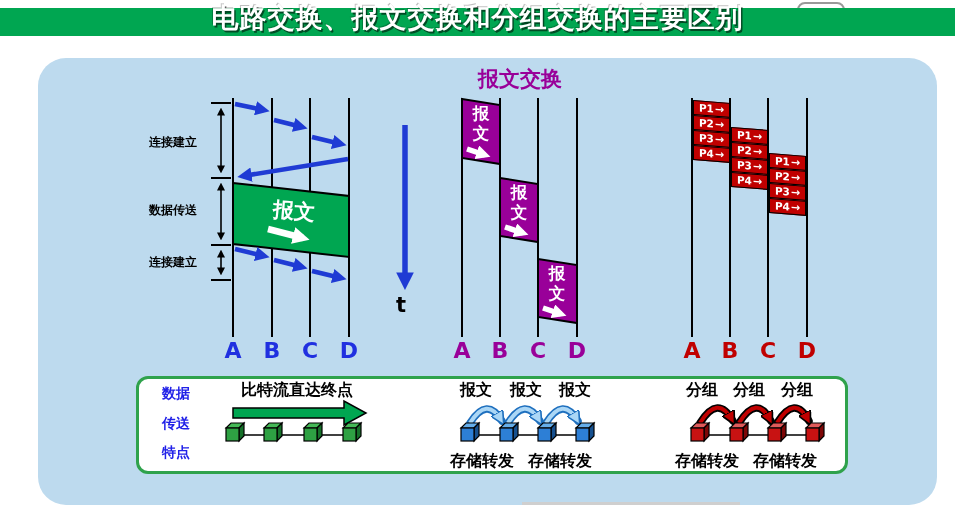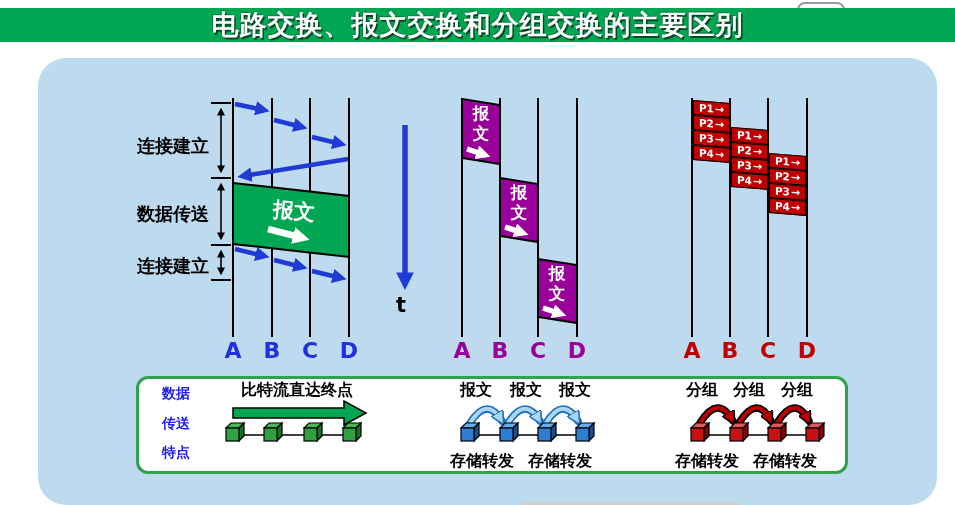--- a/index.html
+++ b/index.html
@@ -2,36 +2,36 @@
 <html><head>
 <meta charset="utf-8">
 <style>
   html,body{margin:0;padding:0;background:#fff;}
   #stage{position:relative;width:955px;height:505px;background:#fff;overflow:hidden;
          font-family:"DejaVu Sans","Liberation Sans",sans-serif;}
   .abs{position:absolute;}
   
   #notch{left:797px;top:2px;width:44px;height:10px;background:#fff;border:2px solid #9a9a9a;
          border-radius:8px 8px 0 0;z-index:1;}
-  #title-bar{left:0;top:8px;width:955px;height:34px;background:#00A651;z-index:2;
-             display:flex;align-items:center;justify-content:center;}
+  #title-bar{left:0;top:8px;width:955px;height:28px;background:#00A651;z-index:2;
+             display:flex;align-items:flex-end;justify-content:center;}
   #title-bar span{color:#fff;font-size:27px;font-weight:bold;letter-spacing:1px;
                   text-shadow:1.5px 1.5px 0 rgba(0,0,0,.55),-1px -1px 0 rgba(0,0,0,.25);}
   #panel{left:38px;top:58px;width:899px;height:447px;background:#BDDAEE;border-radius:28px;z-index:0;}
   #bottom-sliver{left:522px;top:502px;width:218px;height:3px;background:#cfcfcf;z-index:1;}
   
   #feature-box{left:136px;top:376px;width:706px;height:92px;background:#fff;
                border:3px solid #2FA24C;border-radius:12px;z-index:1;}
   
   #art{left:0;top:0;z-index:3;pointer-events:none;}
   
   .txt{position:absolute;z-index:4;line-height:1.1;}
   .section-title{font-size:21px;font-weight:bold;text-align:center;width:120px;top:68px;}
   .node{font-size:22px;font-weight:bold;text-align:center;width:26px;top:339px;}
-  .phase{font-size:18px;font-weight:bold;color:#000;width:76px;text-align:center;left:135px;}
+  .phase{font-size:12px;font-weight:bold;color:#000;width:76px;text-align:center;left:135px;}
   .cap{font-size:16px;font-weight:bold;color:#000;text-align:center;}
   .blue{color:#2030E0;} .purple{color:#990099;} .red{color:#C00000;}
   #msg-in-green{left:266px;top:200px;width:56px;color:#fff;font-size:21px;font-weight:bold;
                 transform:rotate(5deg);text-align:center;}
   .vmsg{width:20px;color:#fff;font-size:16.5px;font-weight:bold;word-break:break-all;
         line-height:20px;text-align:center;}
   #t-label{left:396px;top:294px;font-size:21px;font-weight:bold;color:#000;}
   .head-line{left:153px;width:46px;text-align:center;color:#2121E8;font-size:14px;font-weight:bold;}
   
   .pk{position:absolute;z-index:4;width:35px;height:12.5px;background:#C00000;border:1px solid #000;
@@ -220,20 +220,21 @@
           <rect x="768" y="428" width="13" height="13" fill="#C81212"></rect>
         </g>
       <g>
           <polygon points="806,428 811,423 824,423 819,428" fill="#DF5A5A"></polygon>
           <polygon points="819,441 824,436 824,423 819,428" fill="#7D0606"></polygon>
           <rect x="806" y="428" width="13" height="13" fill="#C81212"></rect>
         </g>
     </g>
   </svg>
 
+  <div class="txt section-title purple" style="left:460px;">报文交换</div>
 
   <div class="txt phase" style="top:136px;">连接建立</div>
   <div class="txt phase" style="top:204px;">数据传送</div>
   <div class="txt phase" style="top:256px;">连接建立</div>
 
   <div class="txt" id="msg-in-green">报文</div>
   <div class="txt" id="t-label">t</div>
 
   <div class="txt vmsg" style="left:471px;top:104px;">报文</div>
   <div class="txt vmsg" style="left:509px;top:183px;">报文</div>

